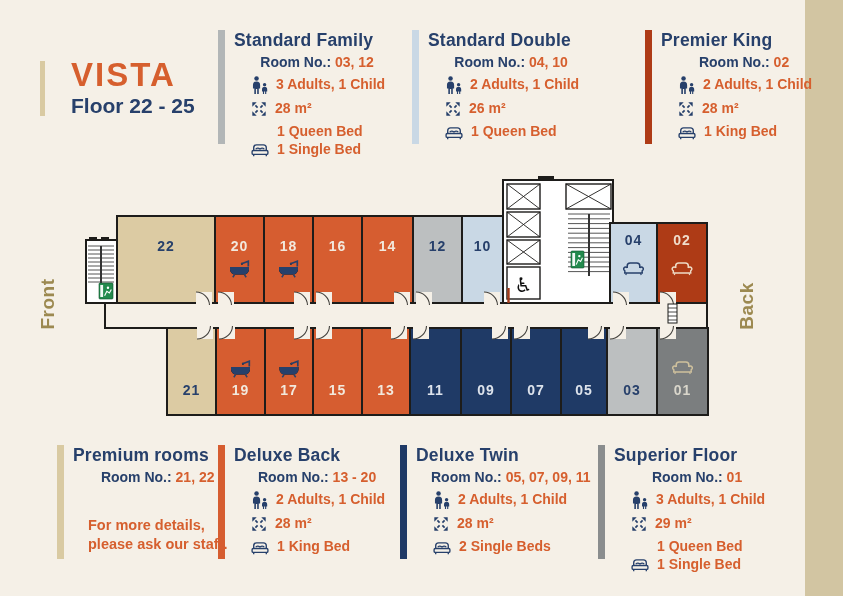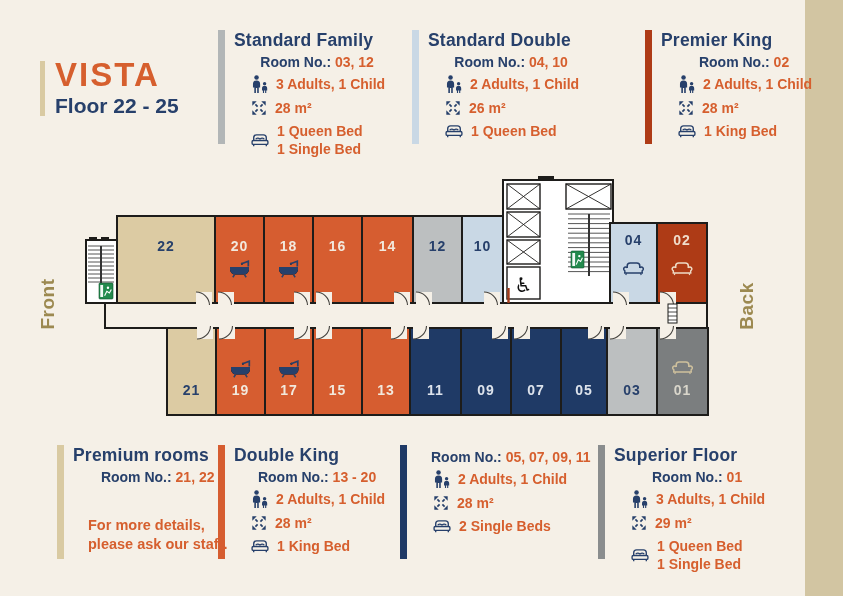--- a/index.html
+++ b/index.html
@@ -4,34 +4,34 @@
 <style>
   html,body { margin:0; padding:0; }
   #stage {
     position:relative; width:843px; height:596px; overflow:hidden;
     background:var(--bg,#f5f0e7);
     font-family:"Liberation Sans", sans-serif;
   }
   .side-band { position:absolute; top:0; right:0; width:38px; height:596px; }
 
   
-  .brand { position:absolute; left:40px; top:58px; display:flex; gap:10px;align-items:center; }
+  .brand { position:absolute; left:40px; top:58px; display:flex; gap:26px;align-items:center; }
   .brand-bar { width:5px; height:55px; flex:none; }
   .brand-name { font-size:33px; font-weight:bold; letter-spacing:2px; line-height:1; color:var(--orange); }
   .brand-floor { font-size:21px; font-weight:bold; color:var(--navy); margin-top:3px; }
 
   
   .card { position:absolute; display:flex; gap:9px; }
   .card-bar { width:7px; height:114px; flex:none; }
   .card-body { padding-top:0; }
   .card-title { font-size:17.5px; font-weight:bold; color:var(--navy); letter-spacing:0.2px; line-height:1.15; }
   .card-rn { margin:4px 0 0 15px; font-size:14px; font-weight:bold;text-align:center; }
   .rn-l { color:var(--navy); }
   .rn-v { color:var(--orange); }
-  .card-item { display:flex; align-items:center; gap:8px; margin:6px 0 0 17px;
+  .card-item { display:flex; align-items:flex-end; gap:8px; margin:6px 0 0 17px;
                font-size:14px; font-weight:bold; color:var(--orange); line-height:1.25; }
   .card-item .ic { color:var(--navy); flex:none; display:inline-flex; margin-top:-1px; }
   .card-item .txt { display:inline-block; }
   .card-note { margin:31px 0 0 15px; font-size:14.5px; font-weight:bold; color:var(--orange); line-height:1.32; }
 
   
   #plan { position:absolute; left:0; top:0; }
   .dir-label { position:absolute; width:100px; text-align:center; font-size:19px; font-weight:bold;
                color:var(--olive); transform:rotate(-90deg); letter-spacing:0.5px; }
   #front-label { left:-2px; top:293px; }
@@ -203,21 +203,21 @@
           <div class="card-rn"><span class="rn-l">Room No.:</span> <span class="rn-v">21, 22</span></div>
           <div class="card-note">
             <div>For more details,</div>
             <div>please ask our staff.</div>
           </div>
         </div>
       </div>
       <div class="card" style="left: 218px; top: 445px;">
         <div class="card-bar" style="background:#d65d30"></div>
         <div class="card-body">
-          <div class="card-title">Double King</div>
+          <div class="card-title">Deluxe Back</div>
           <div class="card-rn"><span class="rn-l">Room No.:</span> <span class="rn-v">13 - 20</span></div>
           <div class="card-item">
             <span class="ic">
               <svg viewBox="0 0 19 20" width="17" height="18" fill="currentColor">
                 <circle cx="6.2" cy="2.7" r="2.5"></circle>
                 <path d="M6.2 6c-2.8 0-4 1.6-4 4v4h1.5v6h1.8v-5.6h1.4V20h1.8v-6h1.5v-4c0-2.4-1.2-4-4-4z"></path>
                 <circle cx="15.2" cy="9.6" r="1.9"></circle>
                 <path d="M15.2 12c-1.95 0-2.9 1.05-2.9 2.9v2.5h1.05V20h1.25v-2.7h1.2V20h1.25v-2.6h1.05v-2.5c0-1.85-.95-2.9-2.9-2.9z"></path>
               </svg>
             </span>
@@ -250,20 +250,21 @@
             </span>
             <span class="txt">
               <div>1 King Bed</div>
             </span>
           </div>
         </div>
       </div>
       <div class="card" style="left: 400px; top: 445px;">
         <div class="card-bar" style="background:#1f3a66"></div>
         <div class="card-body">
+          <div class="card-title">Deluxe Twin</div>
           <div class="card-rn"><span class="rn-l">Room No.:</span> <span class="rn-v">05, 07, 09, 11</span></div>
           <div class="card-item">
             <span class="ic">
               <svg viewBox="0 0 19 20" width="17" height="18" fill="currentColor">
                 <circle cx="6.2" cy="2.7" r="2.5"></circle>
                 <path d="M6.2 6c-2.8 0-4 1.6-4 4v4h1.5v6h1.8v-5.6h1.4V20h1.8v-6h1.5v-4c0-2.4-1.2-4-4-4z"></path>
                 <circle cx="15.2" cy="9.6" r="1.9"></circle>
                 <path d="M15.2 12c-1.95 0-2.9 1.05-2.9 2.9v2.5h1.05V20h1.25v-2.7h1.2V20h1.25v-2.6h1.05v-2.5c0-1.85-.95-2.9-2.9-2.9z"></path>
               </svg>
             </span>

